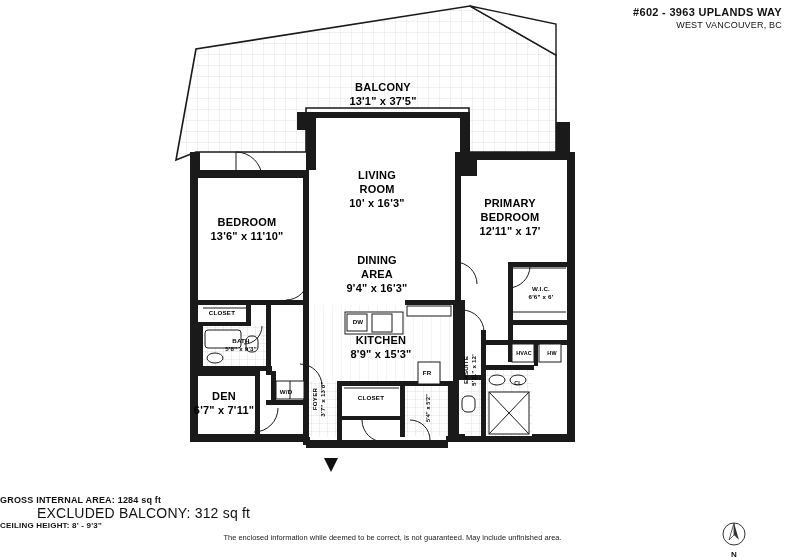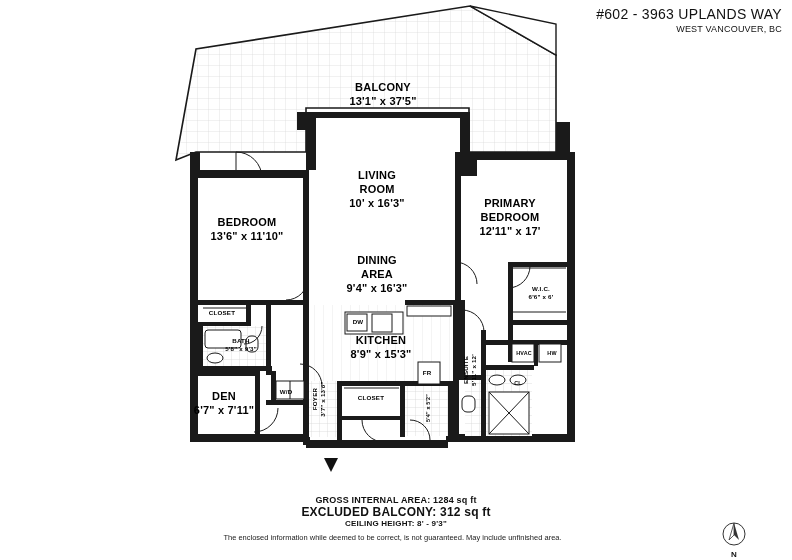--- a/index.html
+++ b/index.html
@@ -10,21 +10,21 @@
     color:#111;
     position:relative;
     overflow:hidden;
   }
   .header{
     position:absolute;
     top:6px; right:10px;
     text-align:right;
     line-height:1.25;
   }
-  .header .addr1{font-size:14px;font-weight:normal;letter-spacing:.3px;}
+  .header .addr1{font-size:11px;font-weight:bold;letter-spacing:.3px;}
   .header .addr2{font-size:9px;letter-spacing:.2px;}
 
   #plan{position:absolute;left:0;top:0;}
 
   .lbl{
     position:absolute;
     text-align:center;
     font-size:11px;
     line-height:1.25;
     font-weight:bold;
@@ -36,24 +36,24 @@
   }
   .lbl .dim{font-weight:bold;}
   .lbl.small{font-size:6.2px;}
   .lbl.tiny{font-size:5.4px;}
   .lbl.rot{transform:translate(-50%,-50%) rotate(-90deg);}
 
   .footer{
     position:absolute;
     left:0; right:0;
     top:495px;
-    text-align:center;
+    text-align:left;
   }
   .footer .line1{font-size:9px;font-weight:bold;letter-spacing:.2px;}
-  .footer .line2{font-size:12px;font-weight:bold;letter-spacing:.2px;}
+  .footer .line2{font-size:14px;font-weight:normal;letter-spacing:.2px;padding-left:37px;}
   .footer .line3{font-size:8px;font-weight:bold;letter-spacing:.2px;}
   .disclaimer{
     position:absolute;
     left:0;right:7px;
     top:533px;
     text-align:center;
     font-size:7.5px;
     line-height:1.45;
     color:#222;
   }

